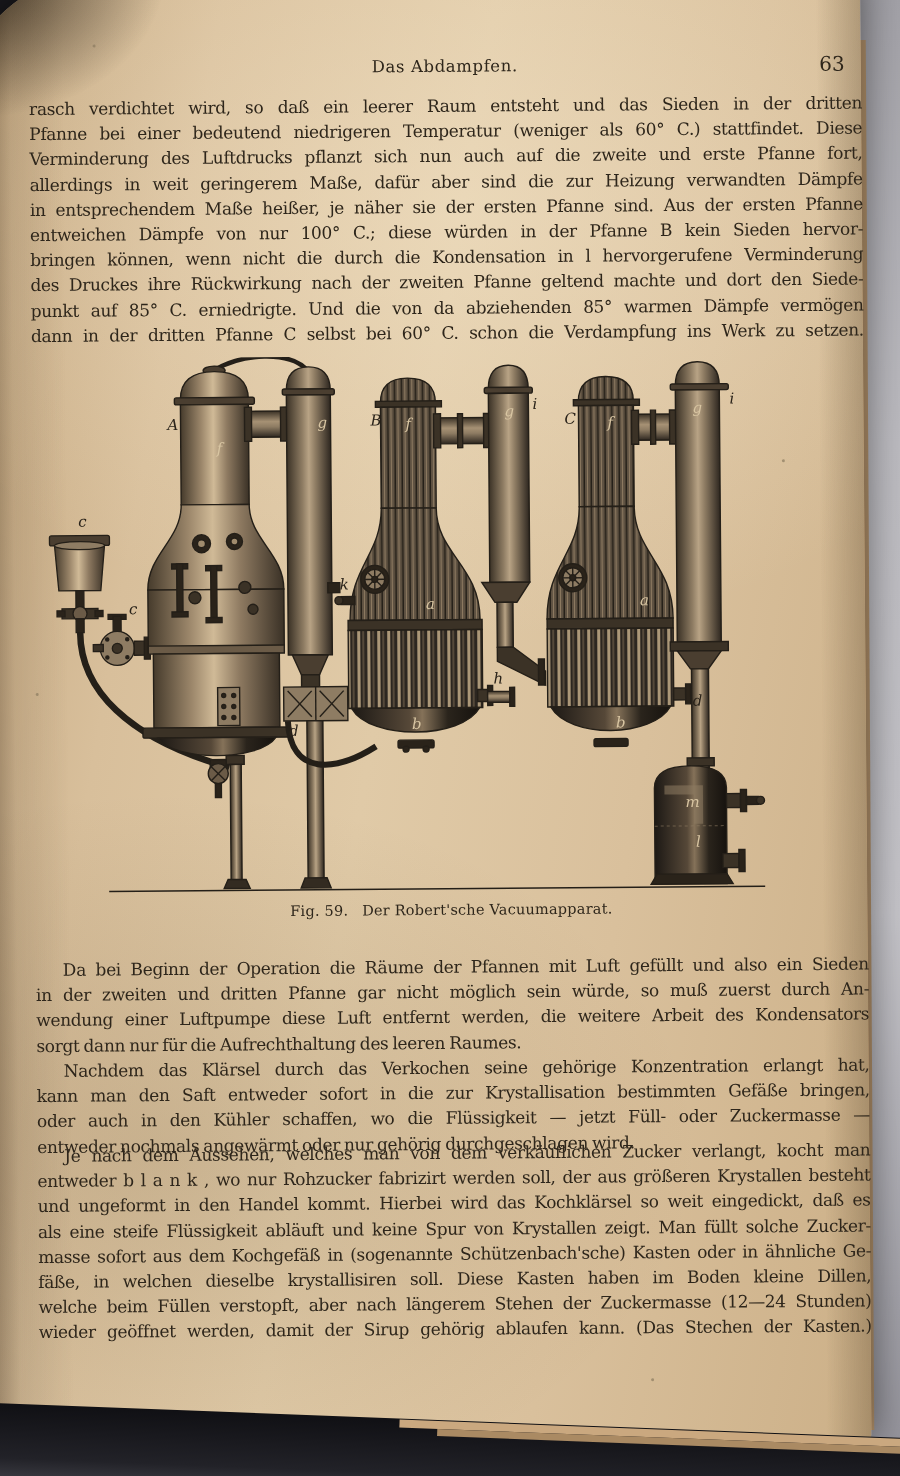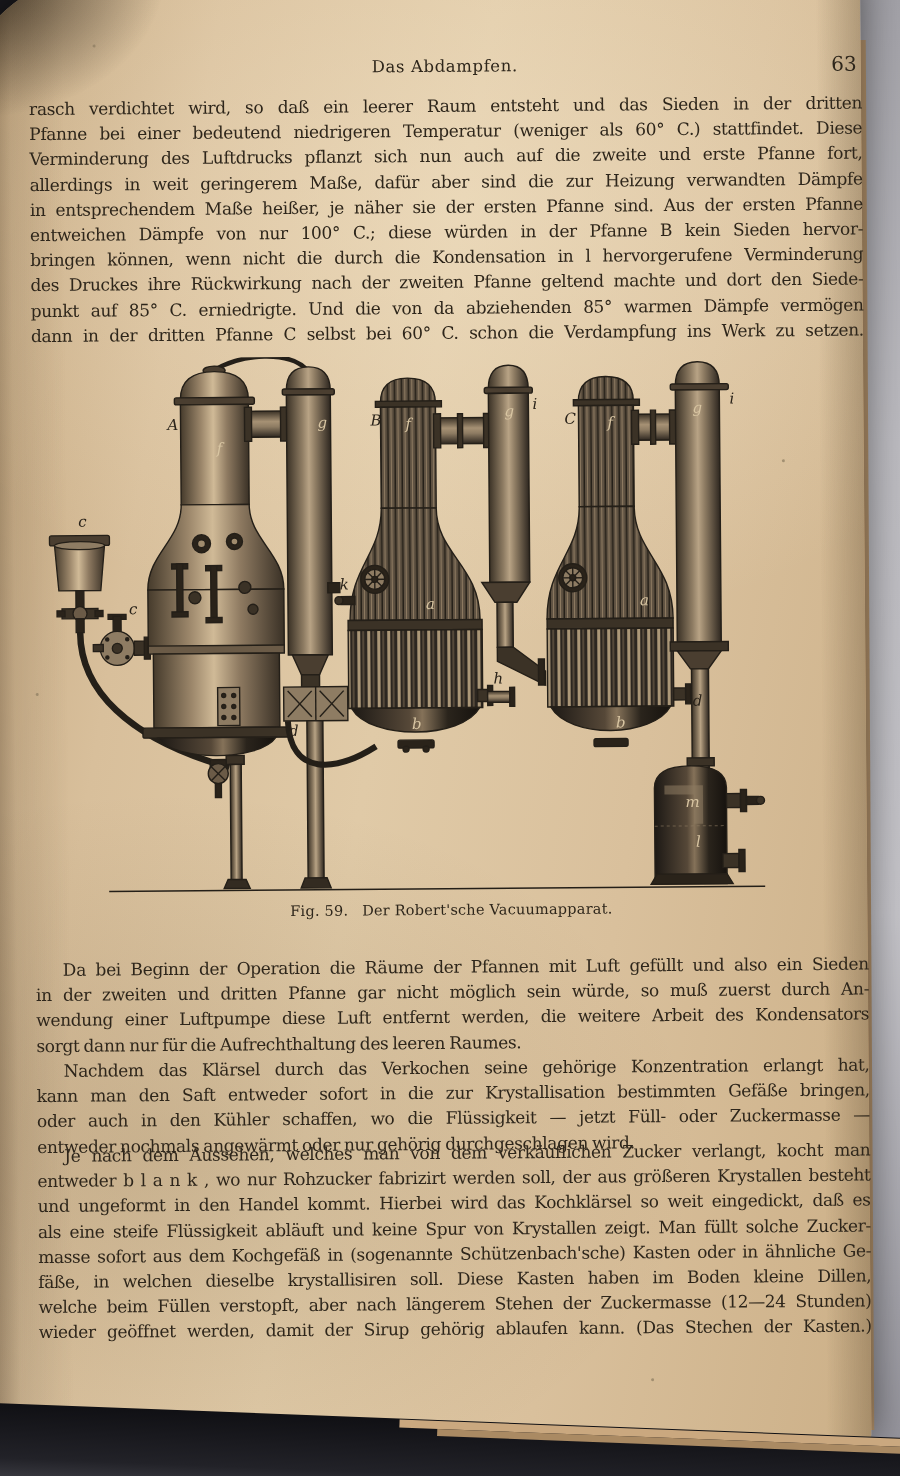--- a/index.html
+++ b/index.html
@@ -24,21 +24,21 @@
   .paper::before{content:"";position:absolute;inset:0;border-radius:inherit;pointer-events:none;
          background:
            radial-gradient(280px 210px at 0% 0%, rgba(18,12,6,.75), transparent 68%),
            linear-gradient(90deg, rgba(44,28,12,.45), rgba(44,28,12,.10) 4%, transparent 10%),
            linear-gradient(270deg, rgba(70,52,28,.28), transparent 5%);}
   .content{position:absolute;left:26px;top:28px;width:900px;height:1448px;color:#2e261b;}
 
   
   .header{position:absolute;left:28px;top:57px;width:832px;height:26px;}
   .running-title{display:block;text-align:center;font-size:16.5px;letter-spacing:.6px;}
-  .pageno{position:absolute;right:4px;top:-2px;font-size:20px;}
+  .pageno{position:absolute;right:16px;top:-2px;font-size:20px;}
   .para{position:absolute;left:28px;width:833px;font-size:17px;line-height:25.2px;
         letter-spacing:-.35px;word-spacing:-1px;}
   .p1{top:94px;} .p2{top:955px;} .p3{top:1056px;} .p4{top:1141px;}
   .tline{text-align:justify;text-align-last:justify;white-space:normal;height:25.2px;overflow:visible;}
   .tline.ll{text-align-last:left;}
   .tline.ind{text-indent:27px;}
 
   .caption{position:absolute;left:28px;top:902px;width:832px;text-align:center;font-size:14.5px;
            letter-spacing:.2px;}
   .caption .cap2{margin-left:14px;}

